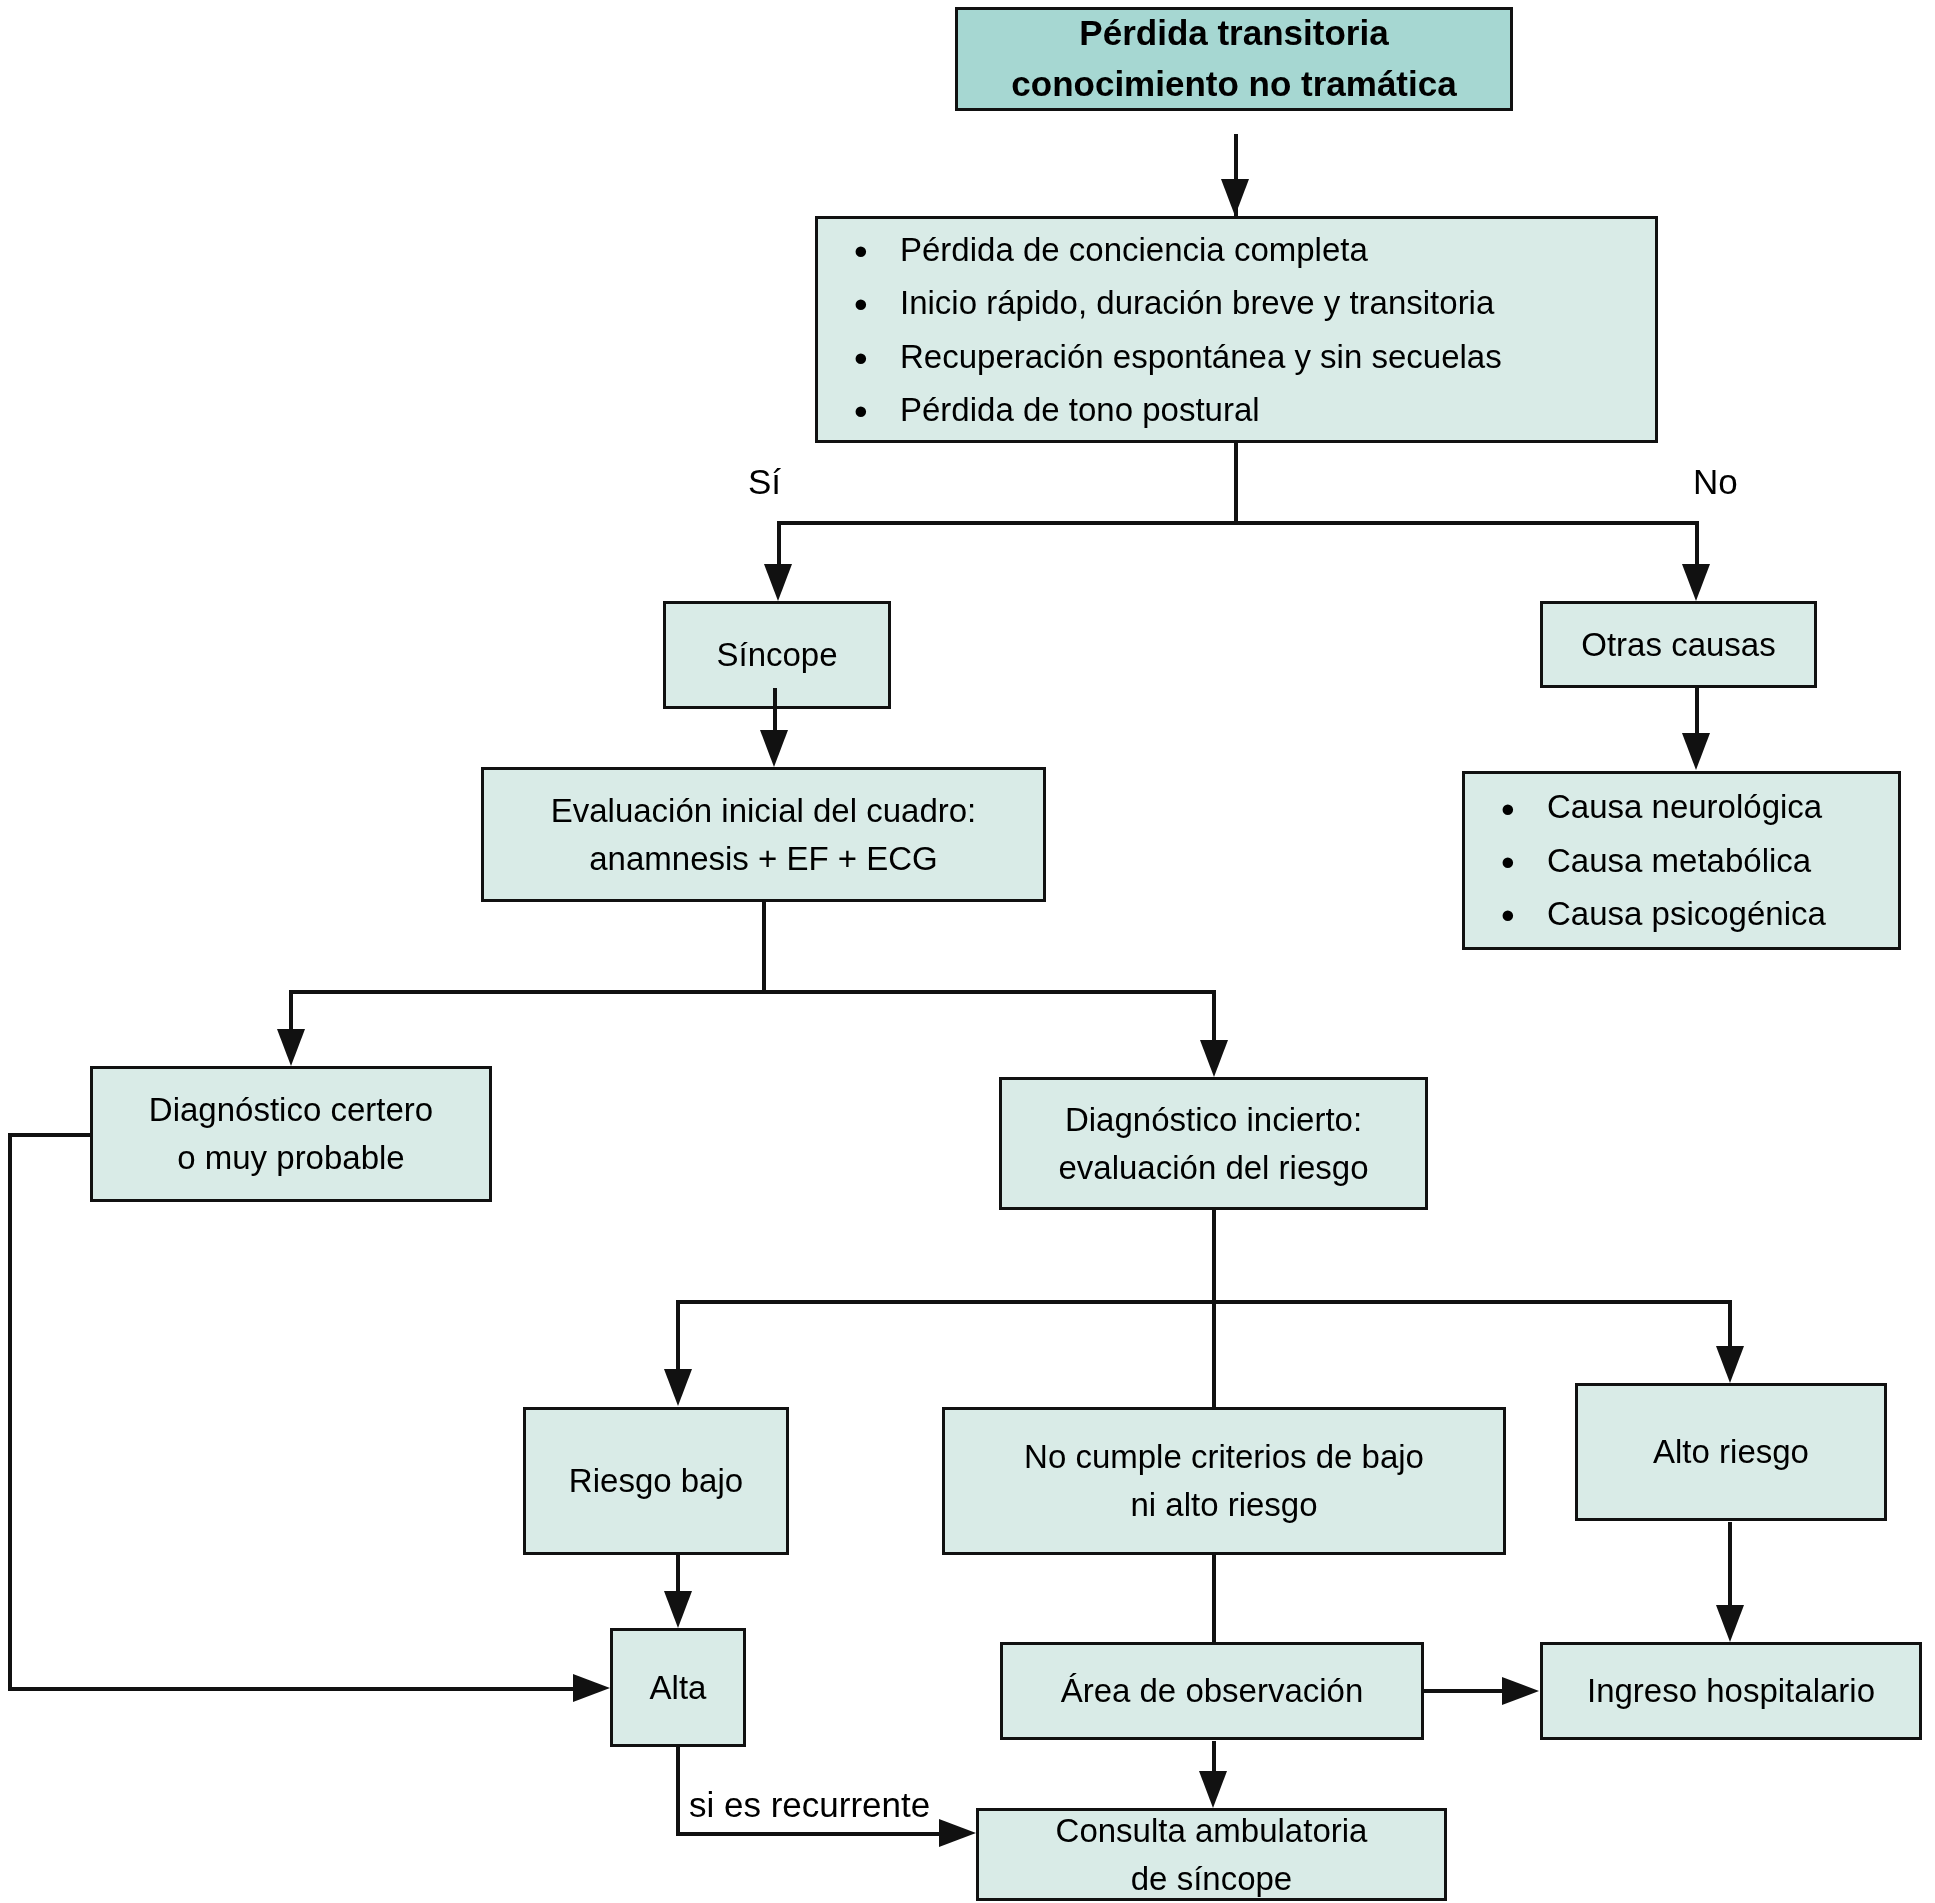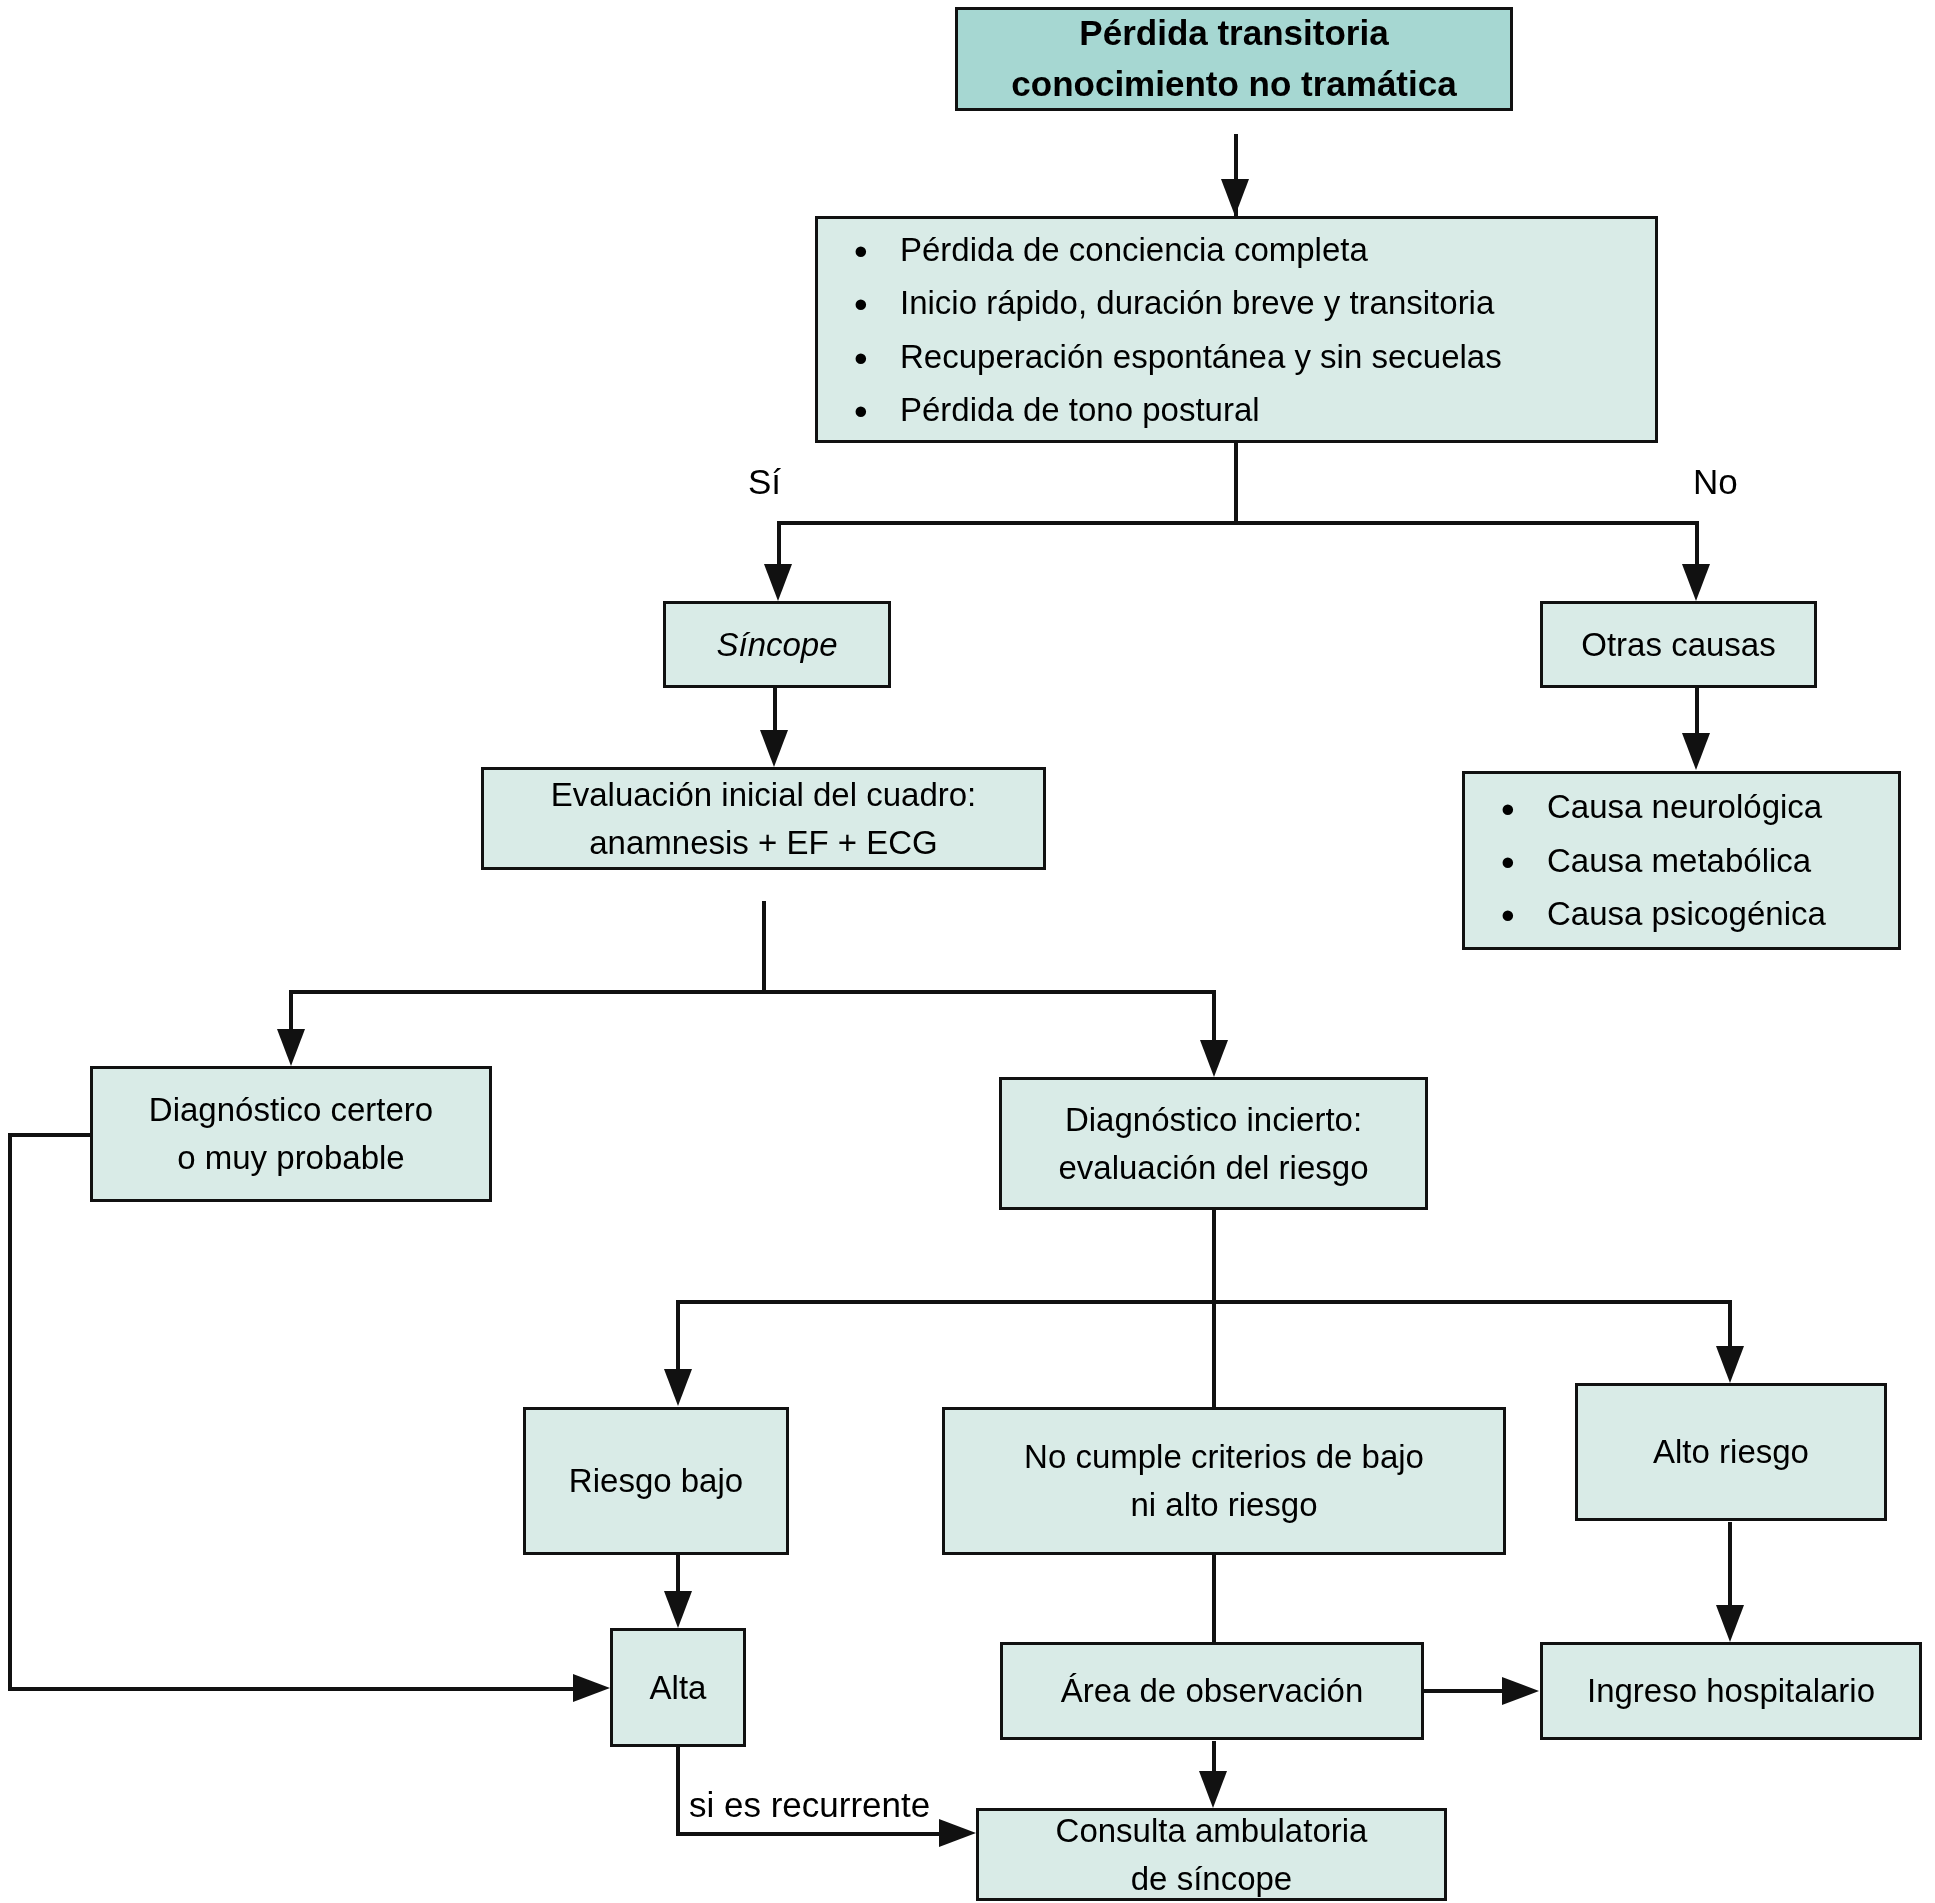--- a/index.html
+++ b/index.html
@@ -88,29 +88,29 @@
   <div class="box bullets" style="left:815px;top:216px;width:843px;height:227px;">
     <div class="item">Pérdida de conciencia completa</div>
     <div class="item">Inicio rápido, duración breve y transitoria</div>
     <div class="item">Recuperación espontánea y sin secuelas</div>
     <div class="item">Pérdida de tono postural</div>
   </div>
 
   <div class="lbl" style="left:748px;top:462px;">Sí</div>
   <div class="lbl" style="left:1693px;top:462px;">No</div>
 
-  <div class="box" style="left:663px;top:601px;width:228px;height:87px;font-style:italic;">
+  <div class="box" style="left:663px;top:601px;width:228px;height:108px;">
     <div>Síncope</div>
   </div>
 
   <div class="box" style="left:1540px;top:601px;width:277px;height:87px;">
     <div>Otras causas</div>
   </div>
 
-  <div class="box" style="left:481px;top:767px;width:565px;height:103px;">
+  <div class="box" style="left:481px;top:767px;width:565px;height:135px;">
     <div>Evaluación inicial del cuadro:</div>
     <div>anamnesis + EF + ECG</div>
   </div>
 
   <div class="box bullets" style="left:1462px;top:771px;width:439px;height:179px;">
     <div class="item">Causa neurológica</div>
     <div class="item">Causa metabólica</div>
     <div class="item">Causa psicogénica</div>
   </div>
 

